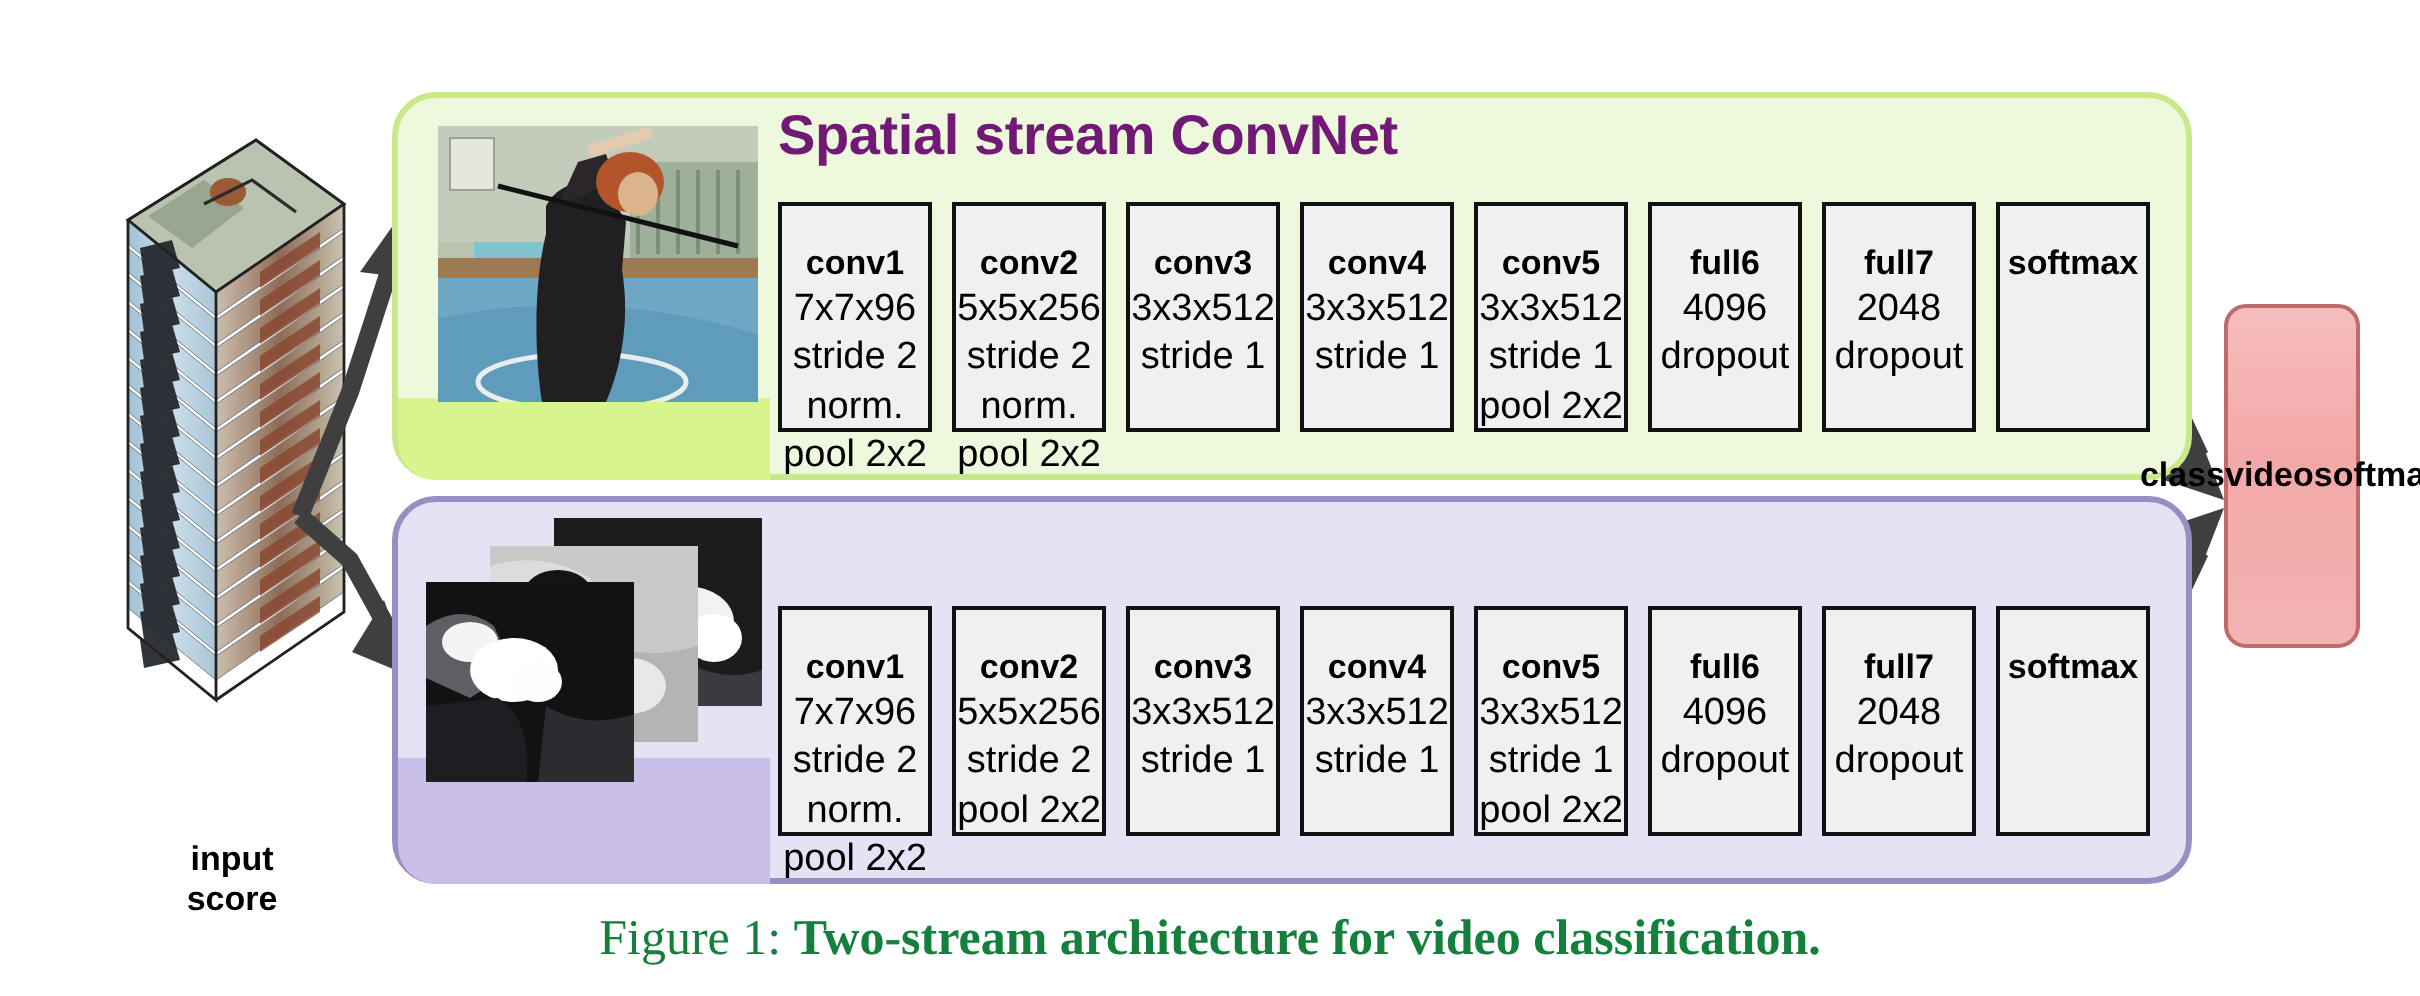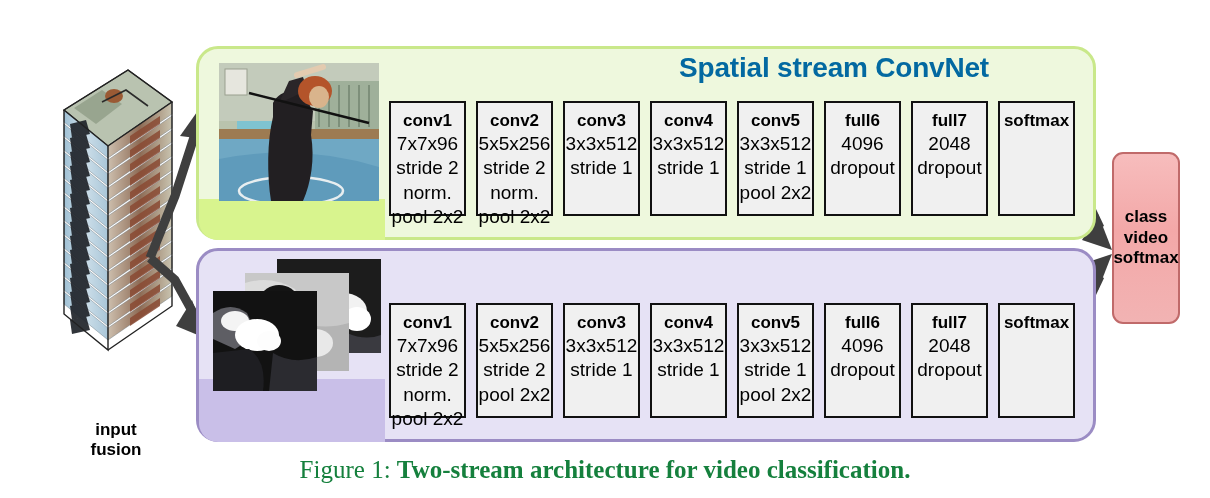--- a/index.html
+++ b/index.html
@@ -67,24 +67,24 @@
     height: 194px;
     background: #e6e2f5;
     border: 3px solid #9b8cc4;
   }
 
   .stream-title {
     position: absolute;
     top: 3px;
     left: 190px;
     width: 600px;
-    text-align: right;
+    text-align: left;
     font-size: 28px;
     font-weight: bold;
-    color: #0369a1;
+    color: #701a75;
     letter-spacing: -0.2px;
   }
 
   
   .input-band {
     position: absolute;
     border-radius: 0 0 19px 0;
   }
   #spatial-band {
     left: 0;
@@ -143,21 +143,21 @@
     left: 190px;
     display: flex;
     gap: 10px;
   }
   .layer-box {
     width: 77px;
     height: 115px;
     background: #f0f0f0;
     border: 2px solid #111111;
     box-sizing: border-box;
-    padding-top: 7px;
+    padding-top: 18px;
     text-align: center;
     color: #000;
   }
   .layer-name {
     font-size: 17px;
     font-weight: bold;
     line-height: 1.3;
     display: block;
   }
   .layer-attr {
@@ -171,21 +171,21 @@
     position: absolute;
     left: 1112px;
     top: 152px;
     width: 68px;
     height: 172px;
     border-radius: 11px;
     border: 2px solid #c06a6a;
     box-sizing: border-box;
     background: linear-gradient(180deg, #f7bdbd 0%, #f3a8a8 45%, #f2b3b3 100%);
     display: flex;
-    flex-direction: column;
+    flex-direction: row;
     align-items: center;
     justify-content: center;
     color: #000;
   }
   #fusion-box span {
     font-size: 17px;
     font-weight: bold;
     line-height: 1.22;
     display: block;
     text-align: center;
@@ -329,21 +329,21 @@
     <g fill="none" stroke="#222" stroke-width="1.4">
       <polygon points="8,48 72,8 116,40 52,84"></polygon>
       <path d="M8,48 L8,252 L52,288 L52,84"></path>
       <path d="M52,288 L116,244 L116,40"></path>
     </g>
   </svg>
 </div>
 
 <div id="input-video-label">
   <span>input</span><br>
-  <span>fusion</span>
+  <span>score</span>
 </div>
 
 <svg id="arrows">
 
   <g>
     <path d="M150,258 L175,196 L196,131" stroke="#3f3f3f" stroke-width="9" fill="none" stroke-linejoin="round"></path>
     <polygon points="197,112 212,140 180,136" fill="#3f3f3f"></polygon>
   </g>
 
   <g>

